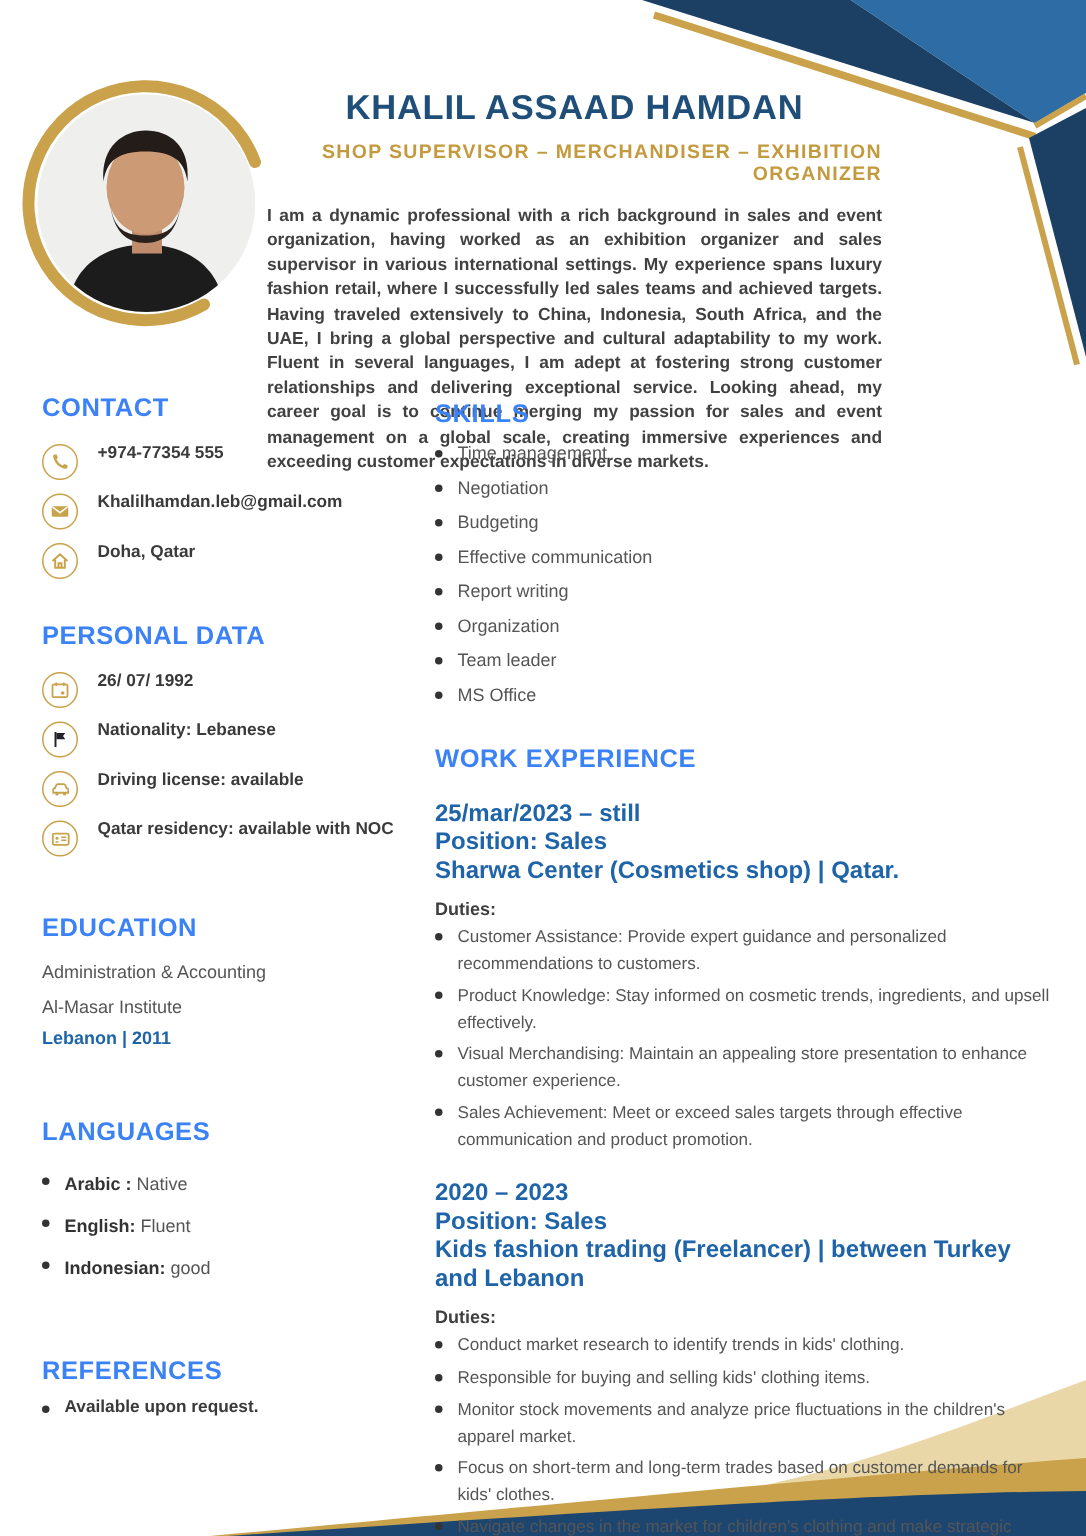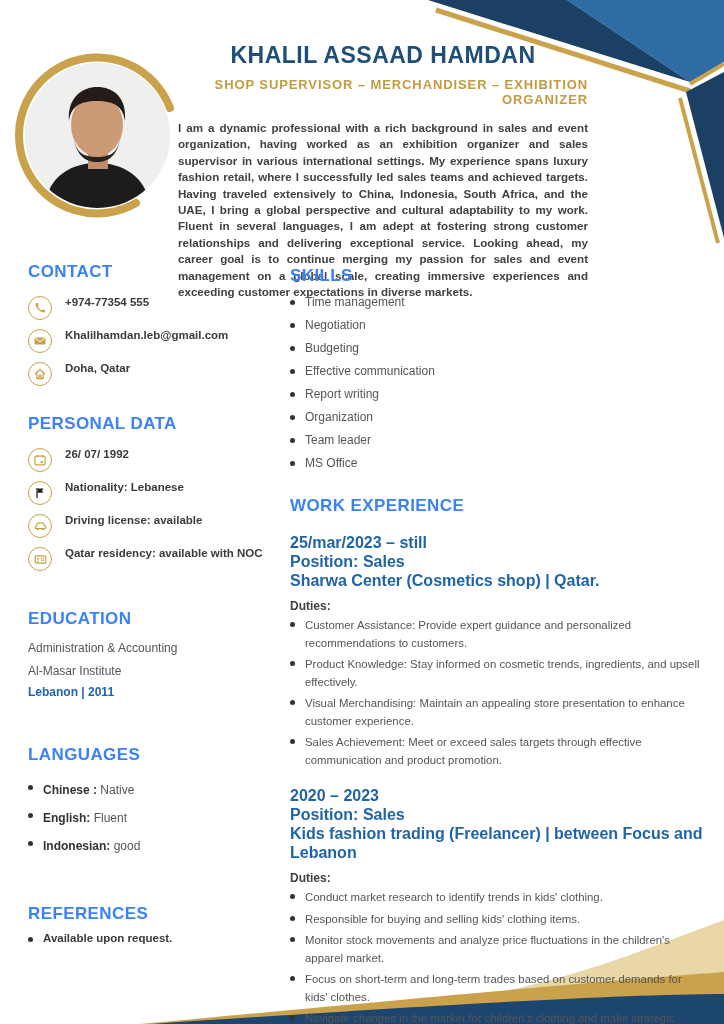--- a/index.html
+++ b/index.html
@@ -5,21 +5,21 @@
   *{margin:0;padding:0;box-sizing:border-box}
   html,body{width:724px;height:1024px}
   body{font-family:"Liberation Sans",sans-serif;background:#ffffff;position:relative;overflow:hidden;
        -webkit-font-smoothing:antialiased}
   .page{position:absolute;inset:0;width:724px;height:1024px;background:#fff;overflow:hidden}
   .bg-decor{position:absolute;left:0;top:0;width:724px;height:1024px;pointer-events:none}
   
   .photo{position:absolute;left:25px;top:63px;width:145px;height:145px;border-radius:50%;
          overflow:hidden;background:#EFEFED}
   
-  .header-text{position:absolute;left:178px;top:42px;width:410px}
+  .header-text{position:absolute;left:178px;top:58px;width:410px}
   .name{font-size:23px;font-weight:800;color:#1F4E79;text-align:center;letter-spacing:.5px}
   .role{font-size:13px;font-weight:700;color:#C49A3F;text-align:right;letter-spacing:.9px;margin-top:8px}
   .summary{margin-top:13px;font-size:11.6px;line-height:16.4px;text-align:justify;color:#414141;font-weight:600}
   
   .left-col{position:absolute;left:28px;top:262px;width:252px}
   .right-col{position:absolute;left:290px;top:266px;width:414px}
   .sec{font-size:17px;font-weight:800;color:#3b82f6;letter-spacing:.4px}
   
   .irow{display:flex;align-items:flex-start;gap:13px;margin-top:9px}
   .irow.first{margin-top:14px}
@@ -166,21 +166,21 @@
     </div>
 
     <div class="sec mt-sec-edu">EDUCATION</div>
     <div class="edu-line first">Administration &amp; Accounting</div>
     <div class="edu-line">Al-Masar Institute</div>
     <div class="edu-loc">Lebanon | 2011</div>
 
     <div class="sec mt-sec-lang">LANGUAGES</div>
     <div class="brow" style="margin-top:15px">
       <span class="dot"></span>
-      <span><span class="lang-label">Chinese :</span><span class="lang-level"> Native</span></span>
+      <span><span class="lang-label">Arabic :</span><span class="lang-level"> Native</span></span>
     </div>
     <div class="brow" style="margin-top:10px">
       <span class="dot"></span>
       <span><span class="lang-label">English:</span><span class="lang-level"> Fluent</span></span>
     </div>
     <div class="brow" style="margin-top:10px">
       <span class="dot"></span>
       <span><span class="lang-label">Indonesian:</span><span class="lang-level"> good</span></span>
     </div>
 
@@ -252,21 +252,21 @@
         <div class="brow duty">
             <span class="dot"></span>
             <span class="duty-text">Sales Achievement: Meet or exceed sales targets through effective communication and product promotion.</span>
           </div>
       </div>
     </div>
 
     <div class="job">
       <div class="job-period">2020 – 2023</div>
       <div class="job-pos">Position: Sales</div>
-      <div class="job-company">Kids fashion trading (Freelancer) | between Focus and Lebanon</div>
+      <div class="job-company">Kids fashion trading (Freelancer) | between Turkey and Lebanon</div>
       <div class="duties-label">Duties:</div>
       <div style="margin-top:2px">
         <div class="brow duty">
             <span class="dot"></span>
             <span class="duty-text">Conduct market research to identify trends in kids' clothing.</span>
           </div>
         <div class="brow duty">
             <span class="dot"></span>
             <span class="duty-text">Responsible for buying and selling kids' clothing items.</span>
           </div>

